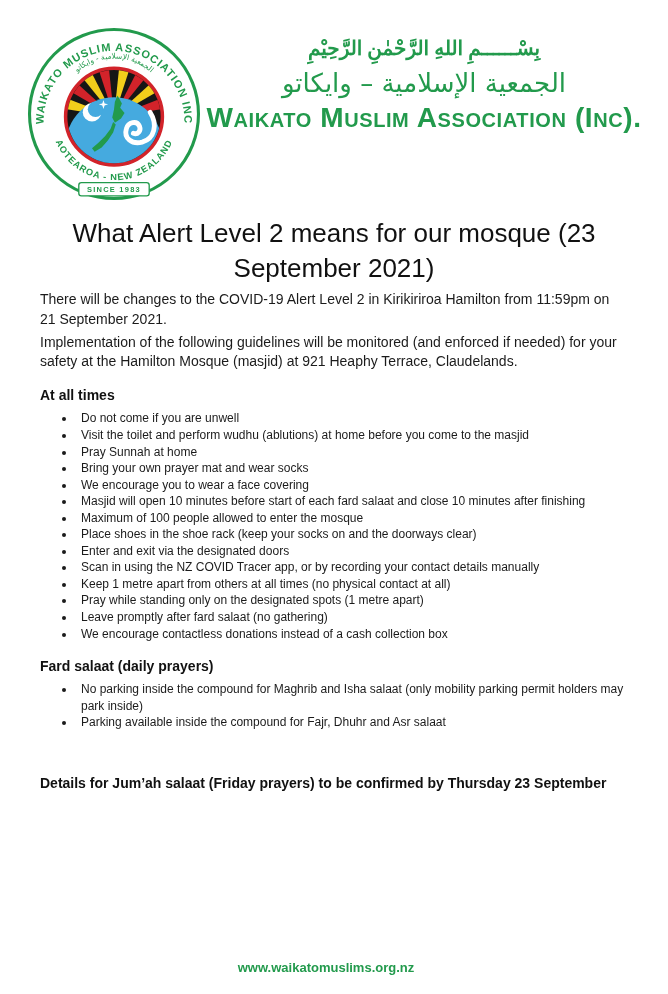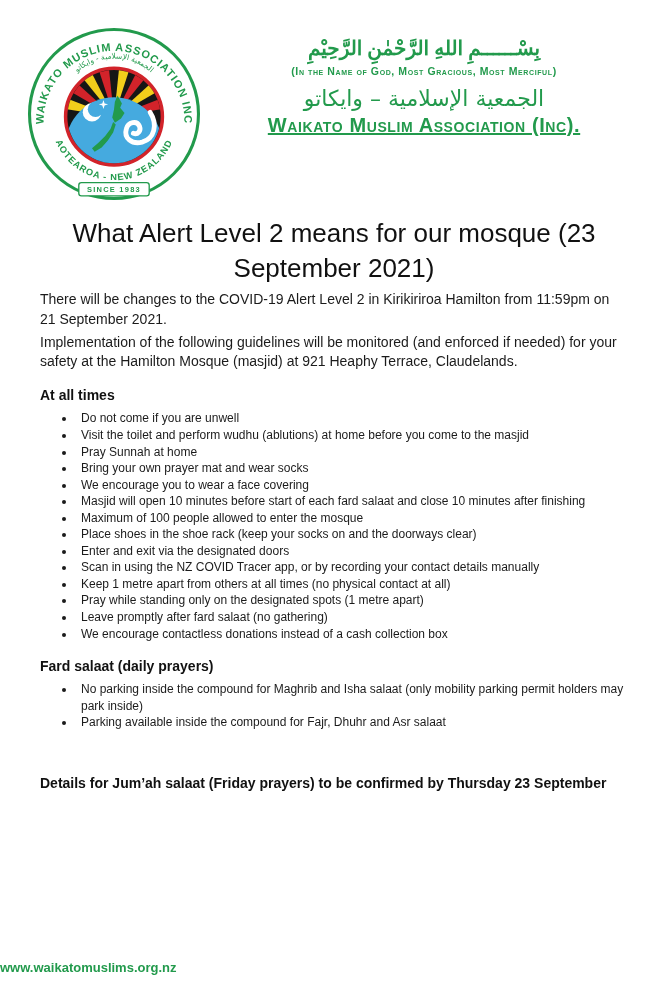--- a/index.html
+++ b/index.html
@@ -27,25 +27,25 @@
   .bismillah{
     font-family:Liberation Serif, serif;direction:rtl;
     color:var(--green);font-size:20px;line-height:1.2;font-weight:bold;
   }
   .bismillah-translation{
     color:var(--green);font-size:10.5px;letter-spacing:.6px;
     font-variant:small-caps;font-weight:600;margin-top:5px;
   }
   .org-arabic{
     font-family:"DejaVu Sans",sans-serif;direction:rtl;
-    color:var(--green);font-size:22px;line-height:1.15;margin-top:9px;
+    color:var(--green);font-size:26px;line-height:1.15;margin-top:9px;
   }
   .org-english{
     color:var(--green);font-variant:small-caps;font-weight:bold;
-    font-size:20px;letter-spacing:.6px;margin-top:3px;white-space:nowrap;text-decoration:underline;
+    font-size:28px;letter-spacing:.6px;margin-top:3px;white-space:nowrap;
   }
 
   
   .arc-main{font-family:"Liberation Sans",sans-serif;font-size:12.5px;font-weight:bold;
     letter-spacing:1.1px;fill:var(--green);}
   .arc-arabic{font-family:"DejaVu Sans",sans-serif;font-size:8.5px;fill:var(--green);}
   .arc-bottom{font-family:"Liberation Sans",sans-serif;font-size:10.5px;font-weight:bold;
     letter-spacing:1px;fill:var(--green);}
   .since-text{font-family:"Liberation Sans",sans-serif;font-size:8.5px;font-weight:bold;
     letter-spacing:1.4px;fill:var(--green);}
@@ -55,21 +55,21 @@
   h1.title{
     font-size:26px;font-weight:normal;text-align:center;
     line-height:1.35;margin:14px 0 0;color:#111;
   }
   p.body-par{font-size:14px;line-height:1.38;margin:4px 0 0;}
   h2.sec-head{font-size:14px;font-weight:bold;margin:16px 0 0;color:#111;}
   ul.guidelines{margin:7px 0 0;padding-left:36px;}
   ul.guidelines li{font-size:12px;line-height:1.38;padding-left:5px;margin:0;}
   p.closing{font-size:14px;font-weight:bold;margin:44px 0 0;color:#111;}
 
-  footer{position:absolute;left:0;right:16px;bottom:18px;}
+  footer{position:absolute;left:0;right:16px;bottom:18px;text-align:center;}
   footer a{color:var(--green);font-weight:bold;font-size:13px;text-decoration:none;}
 </style>
 </head>
 <body>
 
 <div class="page">
 
   <header class="letterhead">
     <div class="logo-wrap">
       <svg width="176" height="176" viewBox="0 0 200 200">
@@ -128,21 +128,20 @@
 
         <g>
           <rect x="60" y="178" width="80" height="15" rx="3" fill="#ffffff" stroke="#229a4c" stroke-width="1.5"></rect>
           <text class="since-text" x="100" y="189" text-anchor="middle">SINCE 1983</text>
         </g>
       </svg>
     </div>
 
     <div class="head-text">
       <div class="bismillah">بِسْــــــمِ اللهِ الرَّحْمٰنِ الرَّحِيْمِ</div>
-      <div class="bismillah-translation">(In the Name of God, Most Gracious, Most Merciful)</div>
       <div class="org-arabic">الجمعية الإسلامية – وايكاتو</div>
       <div class="org-english">Waikato Muslim Association (Inc).</div>
     </div>
   </header>
 
   <main>
     <h1 class="title">What Alert Level 2 means for our mosque (23 September 2021)</h1>
 
     <p class="body-par">There will be changes to the COVID-19 Alert Level 2 in Kirikiriroa Hamilton from 11:59pm on 21 September 2021.</p>
     <p class="body-par">Implementation of the following guidelines will be monitored (and enforced if needed) for your safety at the Hamilton Mosque (masjid) at 921 Heaphy Terrace, Claudelands.</p>

